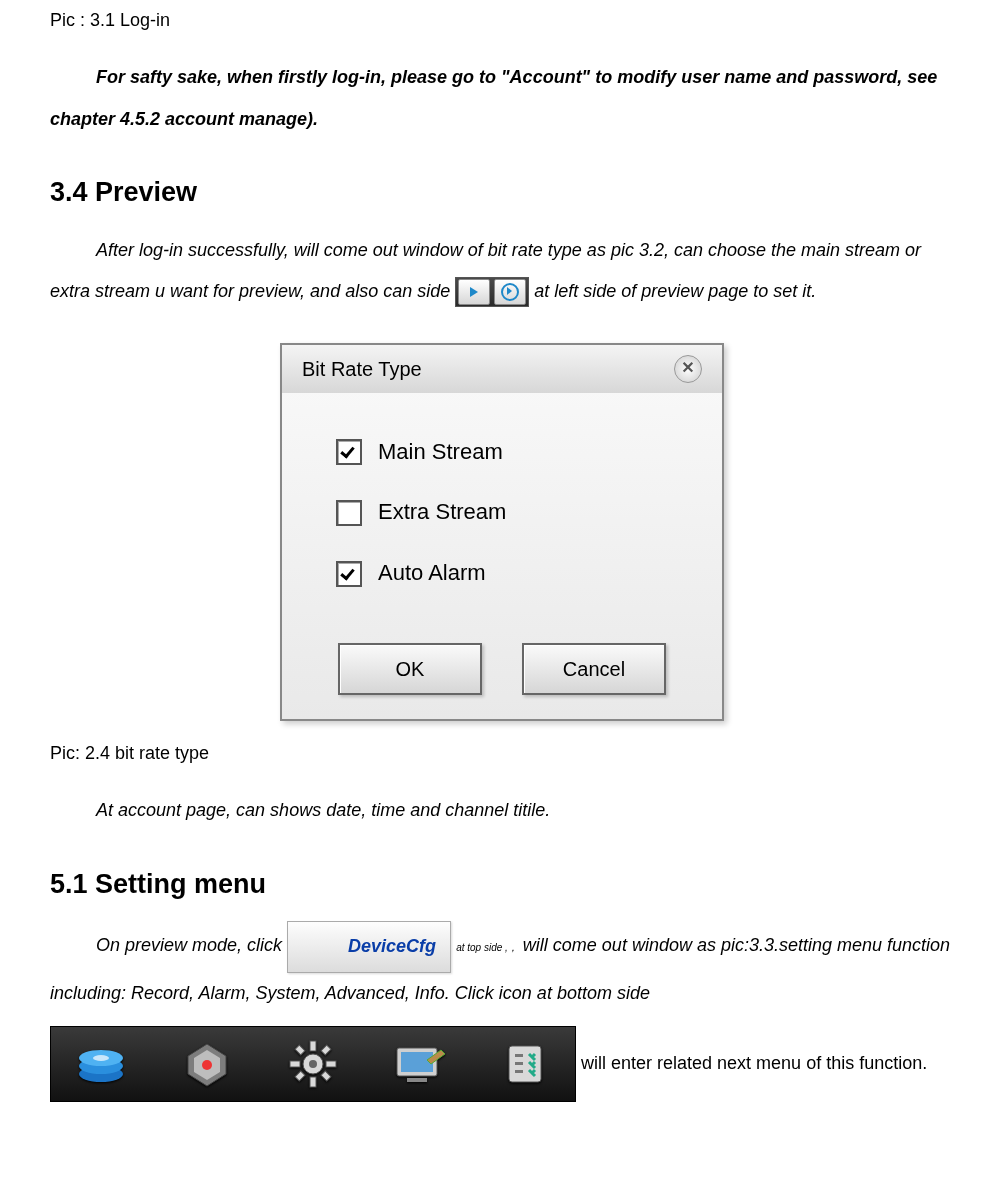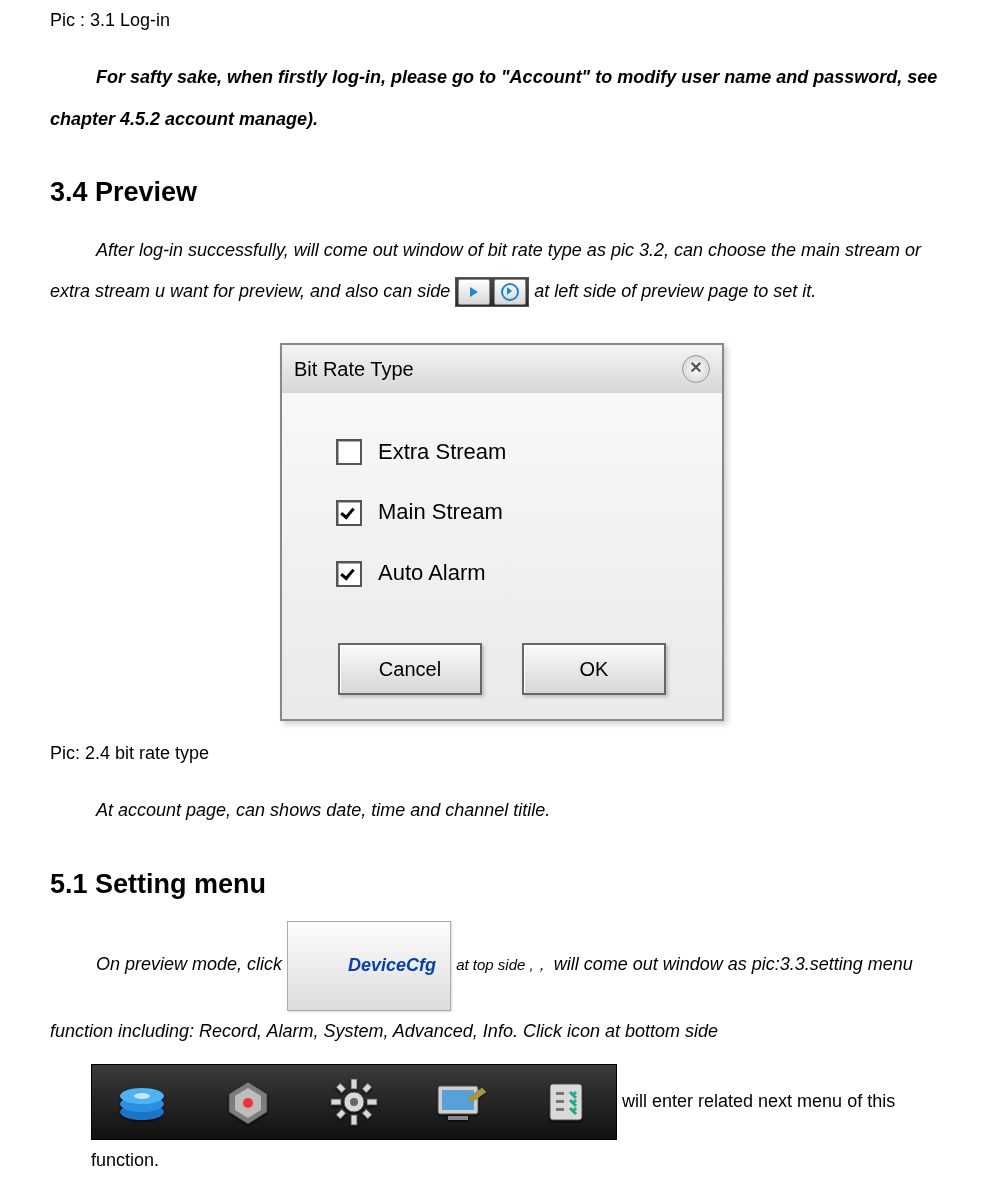--- a/index.html
+++ b/index.html
@@ -27,21 +27,20 @@
   .bold {
     font-weight: bold;
   }
   h2.sec {
     font-size: 27px;
     font-weight: bold;
     margin: 34px 0 18px 0;
   }
   .noindent {
     text-indent: 0;
-    margin-left: 41px;
   }
   
   .nav-pair {
     display: inline-flex;
     vertical-align: middle;
     background: linear-gradient(#4a4a4a,#2a2a2a);
     border: 1px solid #555;
     padding: 2px;
     gap: 4px;
     height: 30px;
@@ -83,21 +82,21 @@
   .dlg {
     display:inline-block;
     width: 440px;
     border: 2px solid #888;
     background: linear-gradient(#fafafa,#e9e9e9);
     box-shadow: 3px 3px 6px rgba(0,0,0,.2);
     text-align:left;
   }
   .dlg-title {
     background: linear-gradient(#f4f4f4,#d7d7d7);
-    padding: 10px 12px;
+    padding: 10px 20px;
     font-size: 20px;
     display:flex;
     justify-content:space-between;
     align-items:center;
   }
   .dlg-close {
     width: 26px;height:26px;border-radius:50%;
     background:radial-gradient(#fff,#ccc);
     border:1px solid #999;
     display:flex;align-items:center;justify-content:center;
@@ -135,28 +134,28 @@
     text-align:center;
     font-size:20px;
     border:2px solid #666;
     background:linear-gradient(#fafafa,#d6d6d6);
     box-shadow: 1px 1px 0 #fff inset, 2px 2px 3px rgba(0,0,0,.2);
   }
   
   .devcfg {
     display:inline-block;
     vertical-align: middle;
-    padding: 23px 14px;
+    padding: 4px 14px;
     background: linear-gradient(#fdfdfd,#dcdcdc);
     border:1px solid #aaa;
     color:#0a3ea8;
     font-weight:bold;
     box-shadow: 1px 1px 2px rgba(0,0,0,.15);
   }
-  .smalltxt { font-size: 15px; text-align: right; }
+  .smalltxt { font-size: 10px; text-align: right; }
   
   .toolbar {
     display:inline-flex;
     vertical-align: middle;
     background: linear-gradient(#3a3a3a,#111);
     border:1px solid #000;
     height: 66px;
     padding: 4px 6px;
     gap: 18px;
     align-items:center;
@@ -193,35 +192,35 @@
 </p>
 
 <div class="dlg-wrap">
   <div class="dlg">
     <div class="dlg-title">
       <span>Bit Rate Type</span>
       <span class="dlg-close">✕</span>
     </div>
     <div class="dlg-body">
       <div class="opt">
+        <span class="cb checked"></span>
+        <span>Main Stream</span>
+      </div>
+      <div class="opt">
         <span class="cb"></span>
         <span>Extra Stream</span>
-      </div>
-      <div class="opt">
-        <span class="cb checked"></span>
-        <span>Main Stream</span>
       </div>
       <div class="opt">
         <span class="cb checked"></span>
         <span>Auto Alarm</span>
       </div>
     </div>
     <div class="dlg-buttons">
+      <div class="btn">OK</div>
       <div class="btn">Cancel</div>
-      <div class="btn">OK</div>
     </div>
   </div>
 </div>
 
 <div class="caption">Pic: 2.4 bit rate type</div>
 
 <p class="para indent">At account page, can shows date, time and channel titile.</p>
 
 <h2 class="sec">5.1 Setting menu</h2>
 

